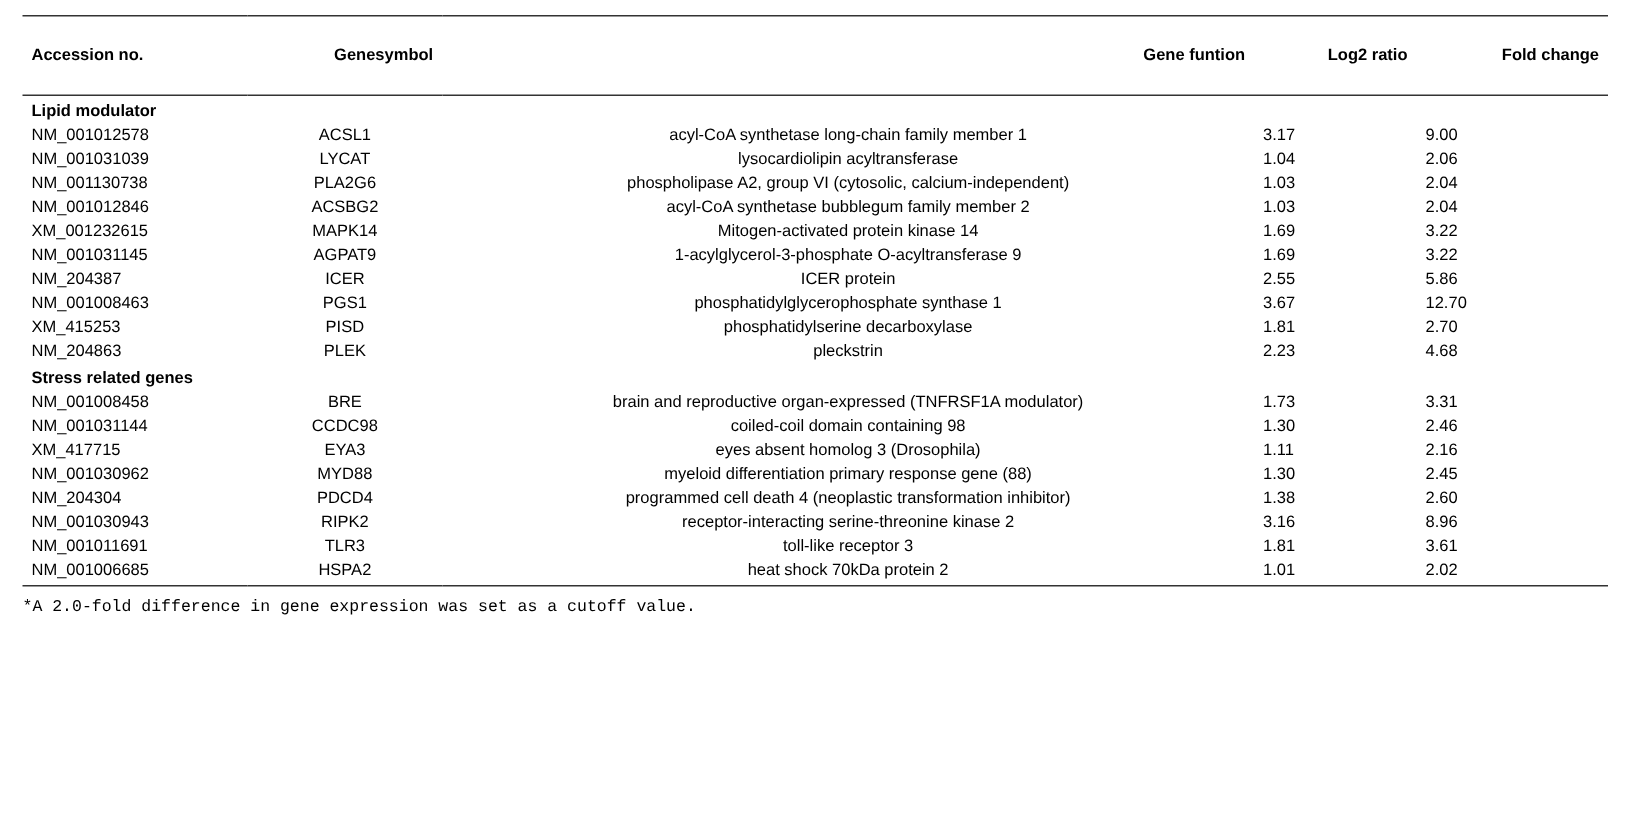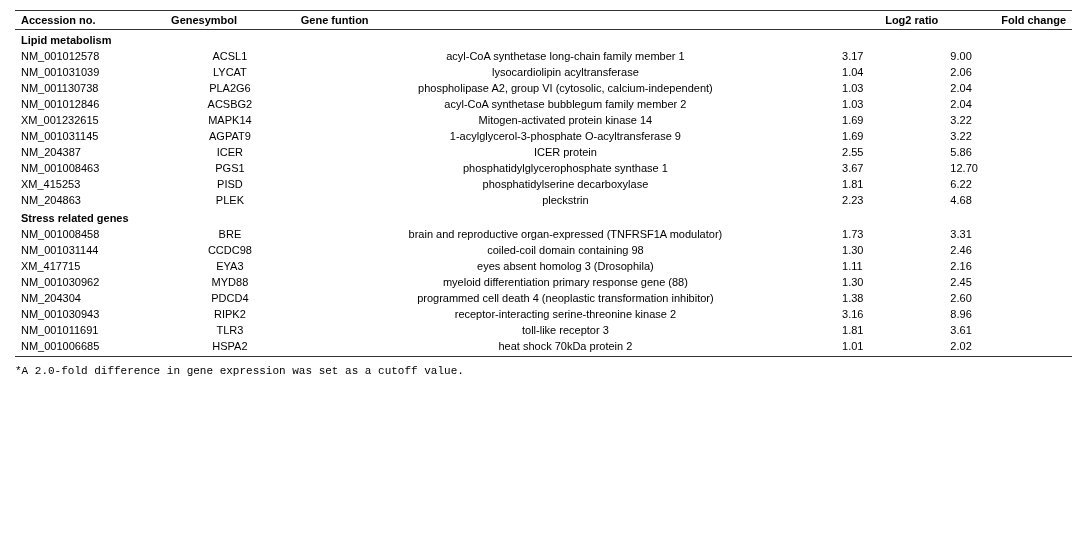--- a/index.html
+++ b/index.html
@@ -16,28 +16,28 @@
     }
     table {
       width: 100%;
       border-collapse: collapse;
       border-top: 1.5px solid #333;
       border-bottom: 1.5px solid #333;
     }
     thead tr th {
       border-top: 1.5px solid #333;
       border-bottom: 1px solid #333;
-      padding: 3px 6px;
+      padding: 20px 6px;
       text-align: left;
       font-weight: bold;
       font-size: 11px;
       white-space: nowrap;
       margin-top: 44px;
     }
-    thead tr th.center { text-align: left; }
+    thead tr th.center { text-align: right; }
     thead tr th.right { text-align: right; }
     tbody tr td {
       padding: 2px 6px;
       font-size: 11px;
     }
     tbody tr td.center { text-align: center; }
     tbody tr td.right { }
     .section-header td {
       font-weight: bold;
       padding: 4px 6px 2px 6px;
@@ -63,21 +63,21 @@
       <tr>
         <th>Accession no.</th>
         <th class="center">Genesymbol</th>
         <th class="center">Gene funtion</th>
         <th class="right">Log2 ratio</th>
         <th class="right">Fold change</th>
       </tr>
     </thead>
     <tbody id="table-body">
     <tr class="section-header">
-          <td colspan="5">Lipid metabolism</td>
+          <td colspan="5">Lipid modulator</td>
         </tr>
         <tr>
           <td>NM_001012578</td>
           <td class="center">ACSL1</td>
           <td class="center">acyl-CoA  synthetase long-chain family member 1</td>
           <td class="right">3.17</td>
           <td class="right">9.00</td>
         </tr>
         <tr>
           <td>NM_001031039</td>
@@ -126,21 +126,21 @@
           <td class="center">PGS1</td>
           <td class="center">phosphatidylglycerophosphate  synthase 1</td>
           <td class="right">3.67</td>
           <td class="right">12.70</td>
         </tr>
         <tr>
           <td>XM_415253</td>
           <td class="center">PISD</td>
           <td class="center">phosphatidylserine  decarboxylase</td>
           <td class="right">1.81</td>
-          <td class="right">6.22</td>
+          <td class="right">2.70</td>
         </tr>
         <tr>
           <td>NM_204863</td>
           <td class="center">PLEK</td>
           <td class="center">pleckstrin</td>
           <td class="right">2.23</td>
           <td class="right">4.68</td>
         </tr>
         <tr class="section-header">
           <td colspan="5">Stress related genes</td>

